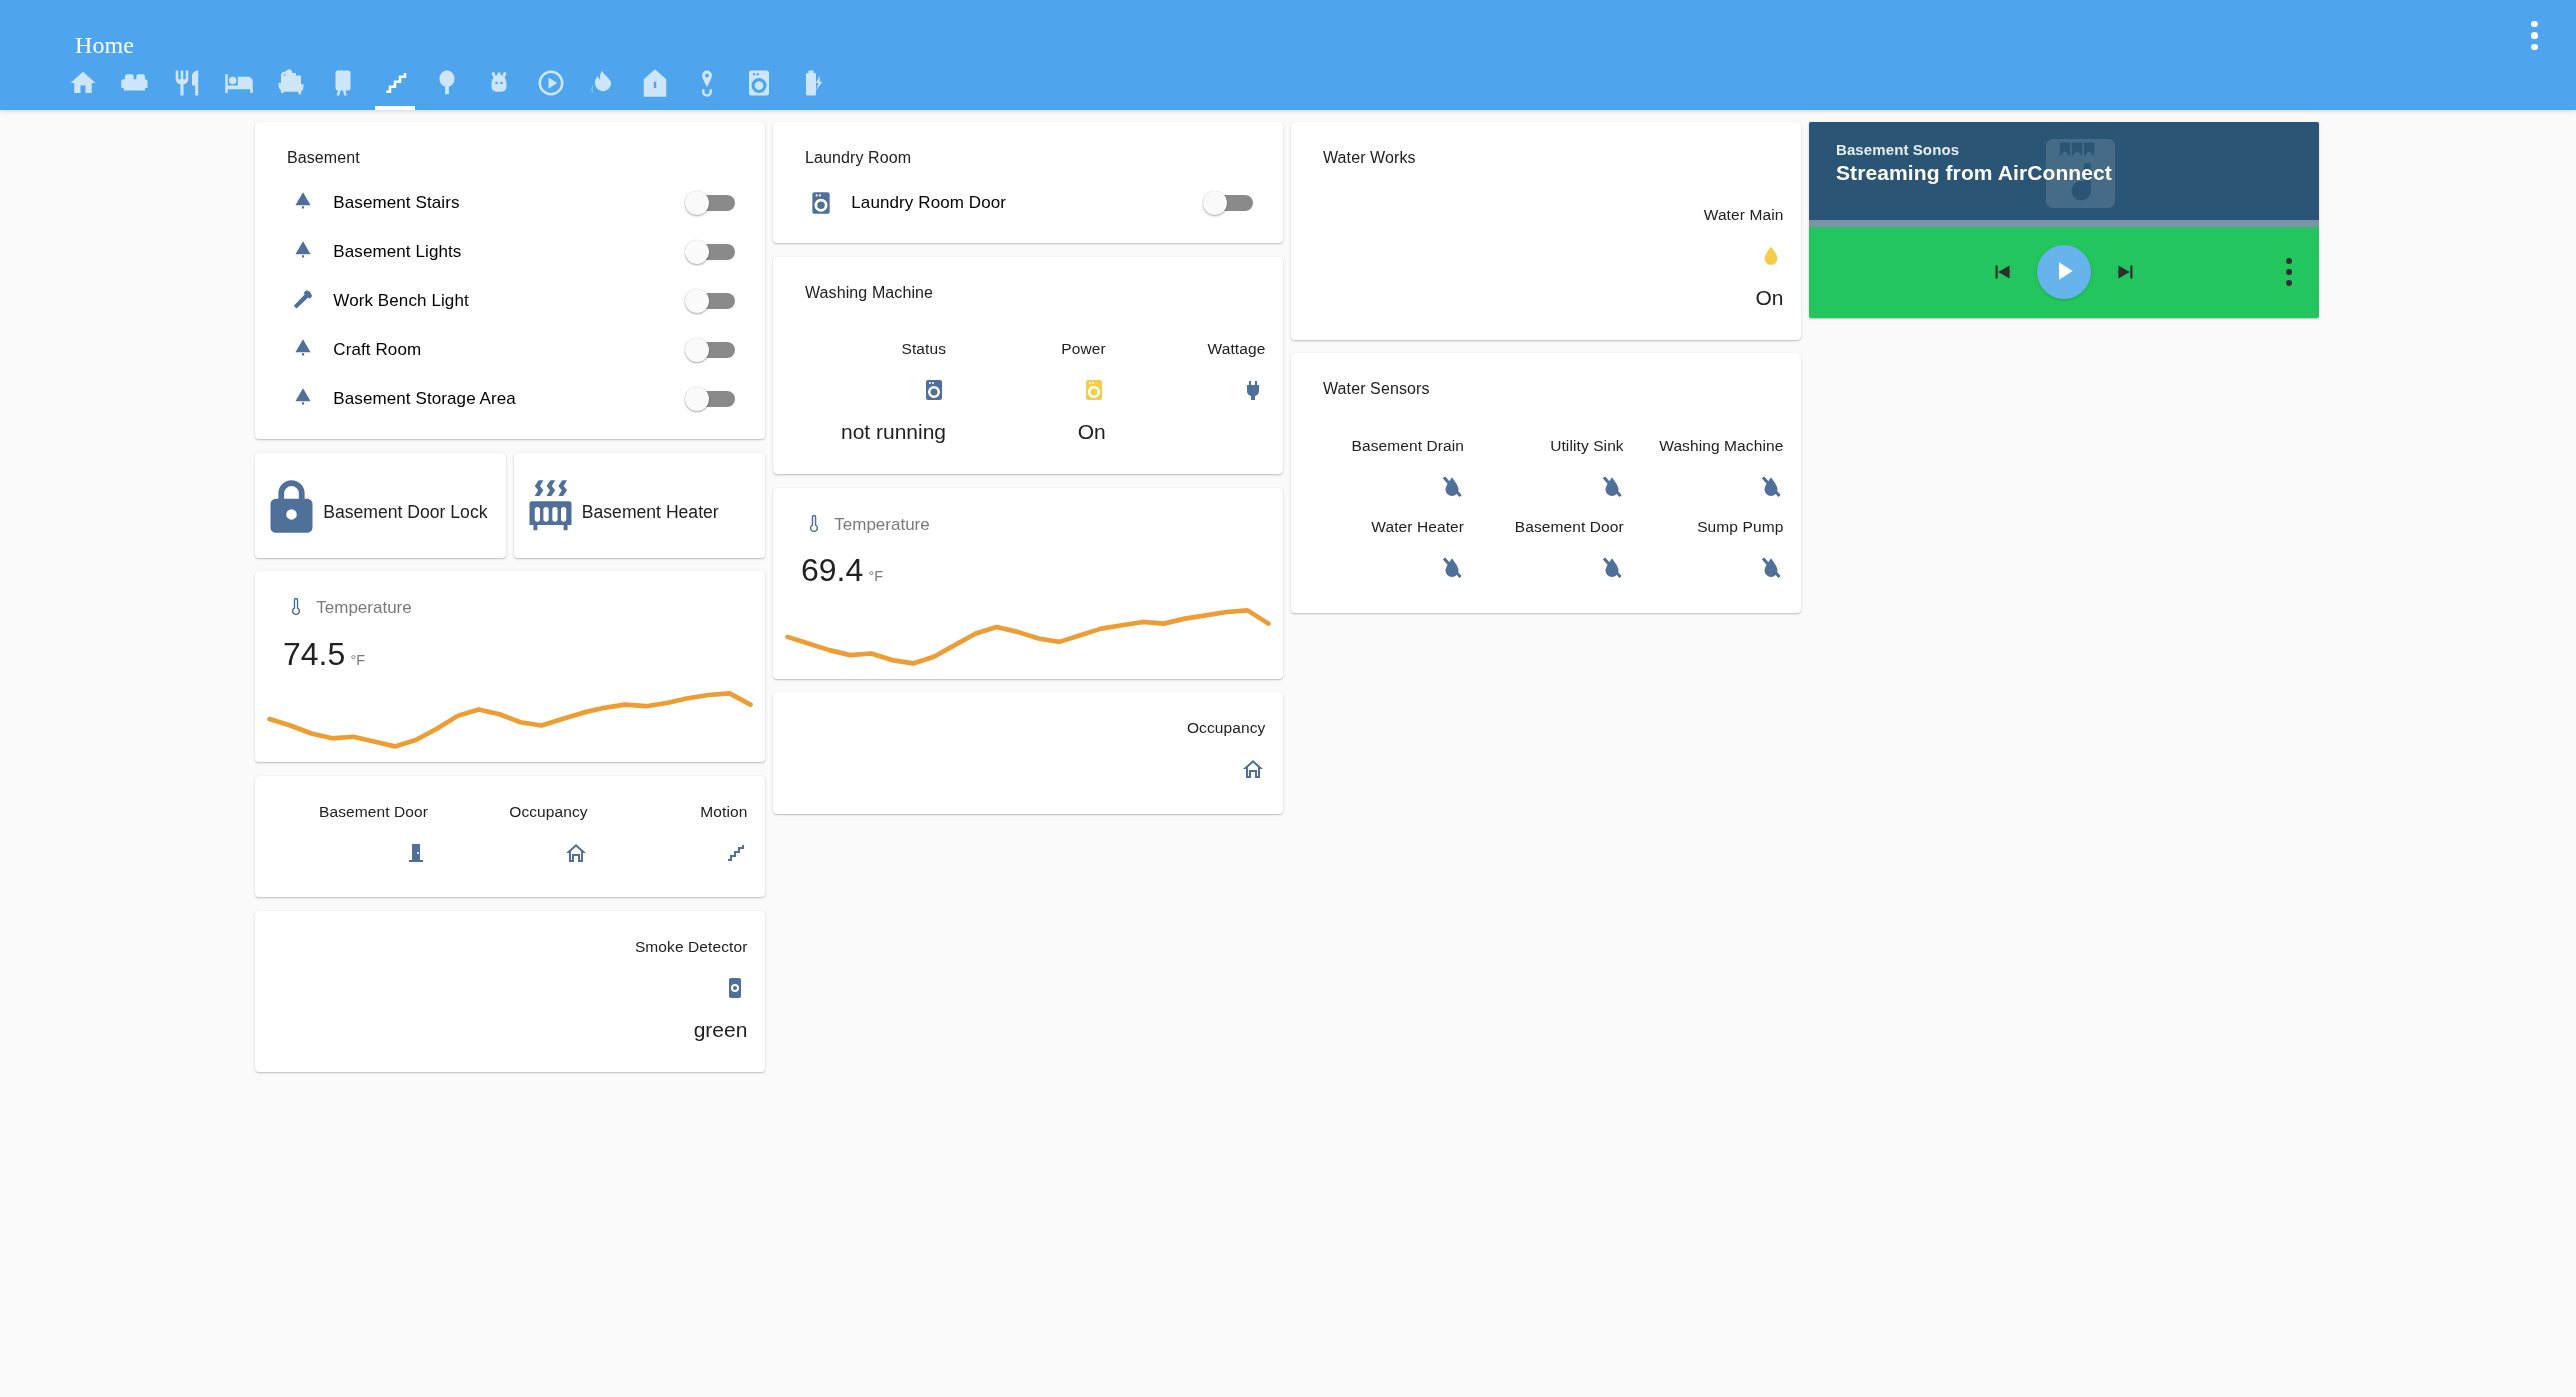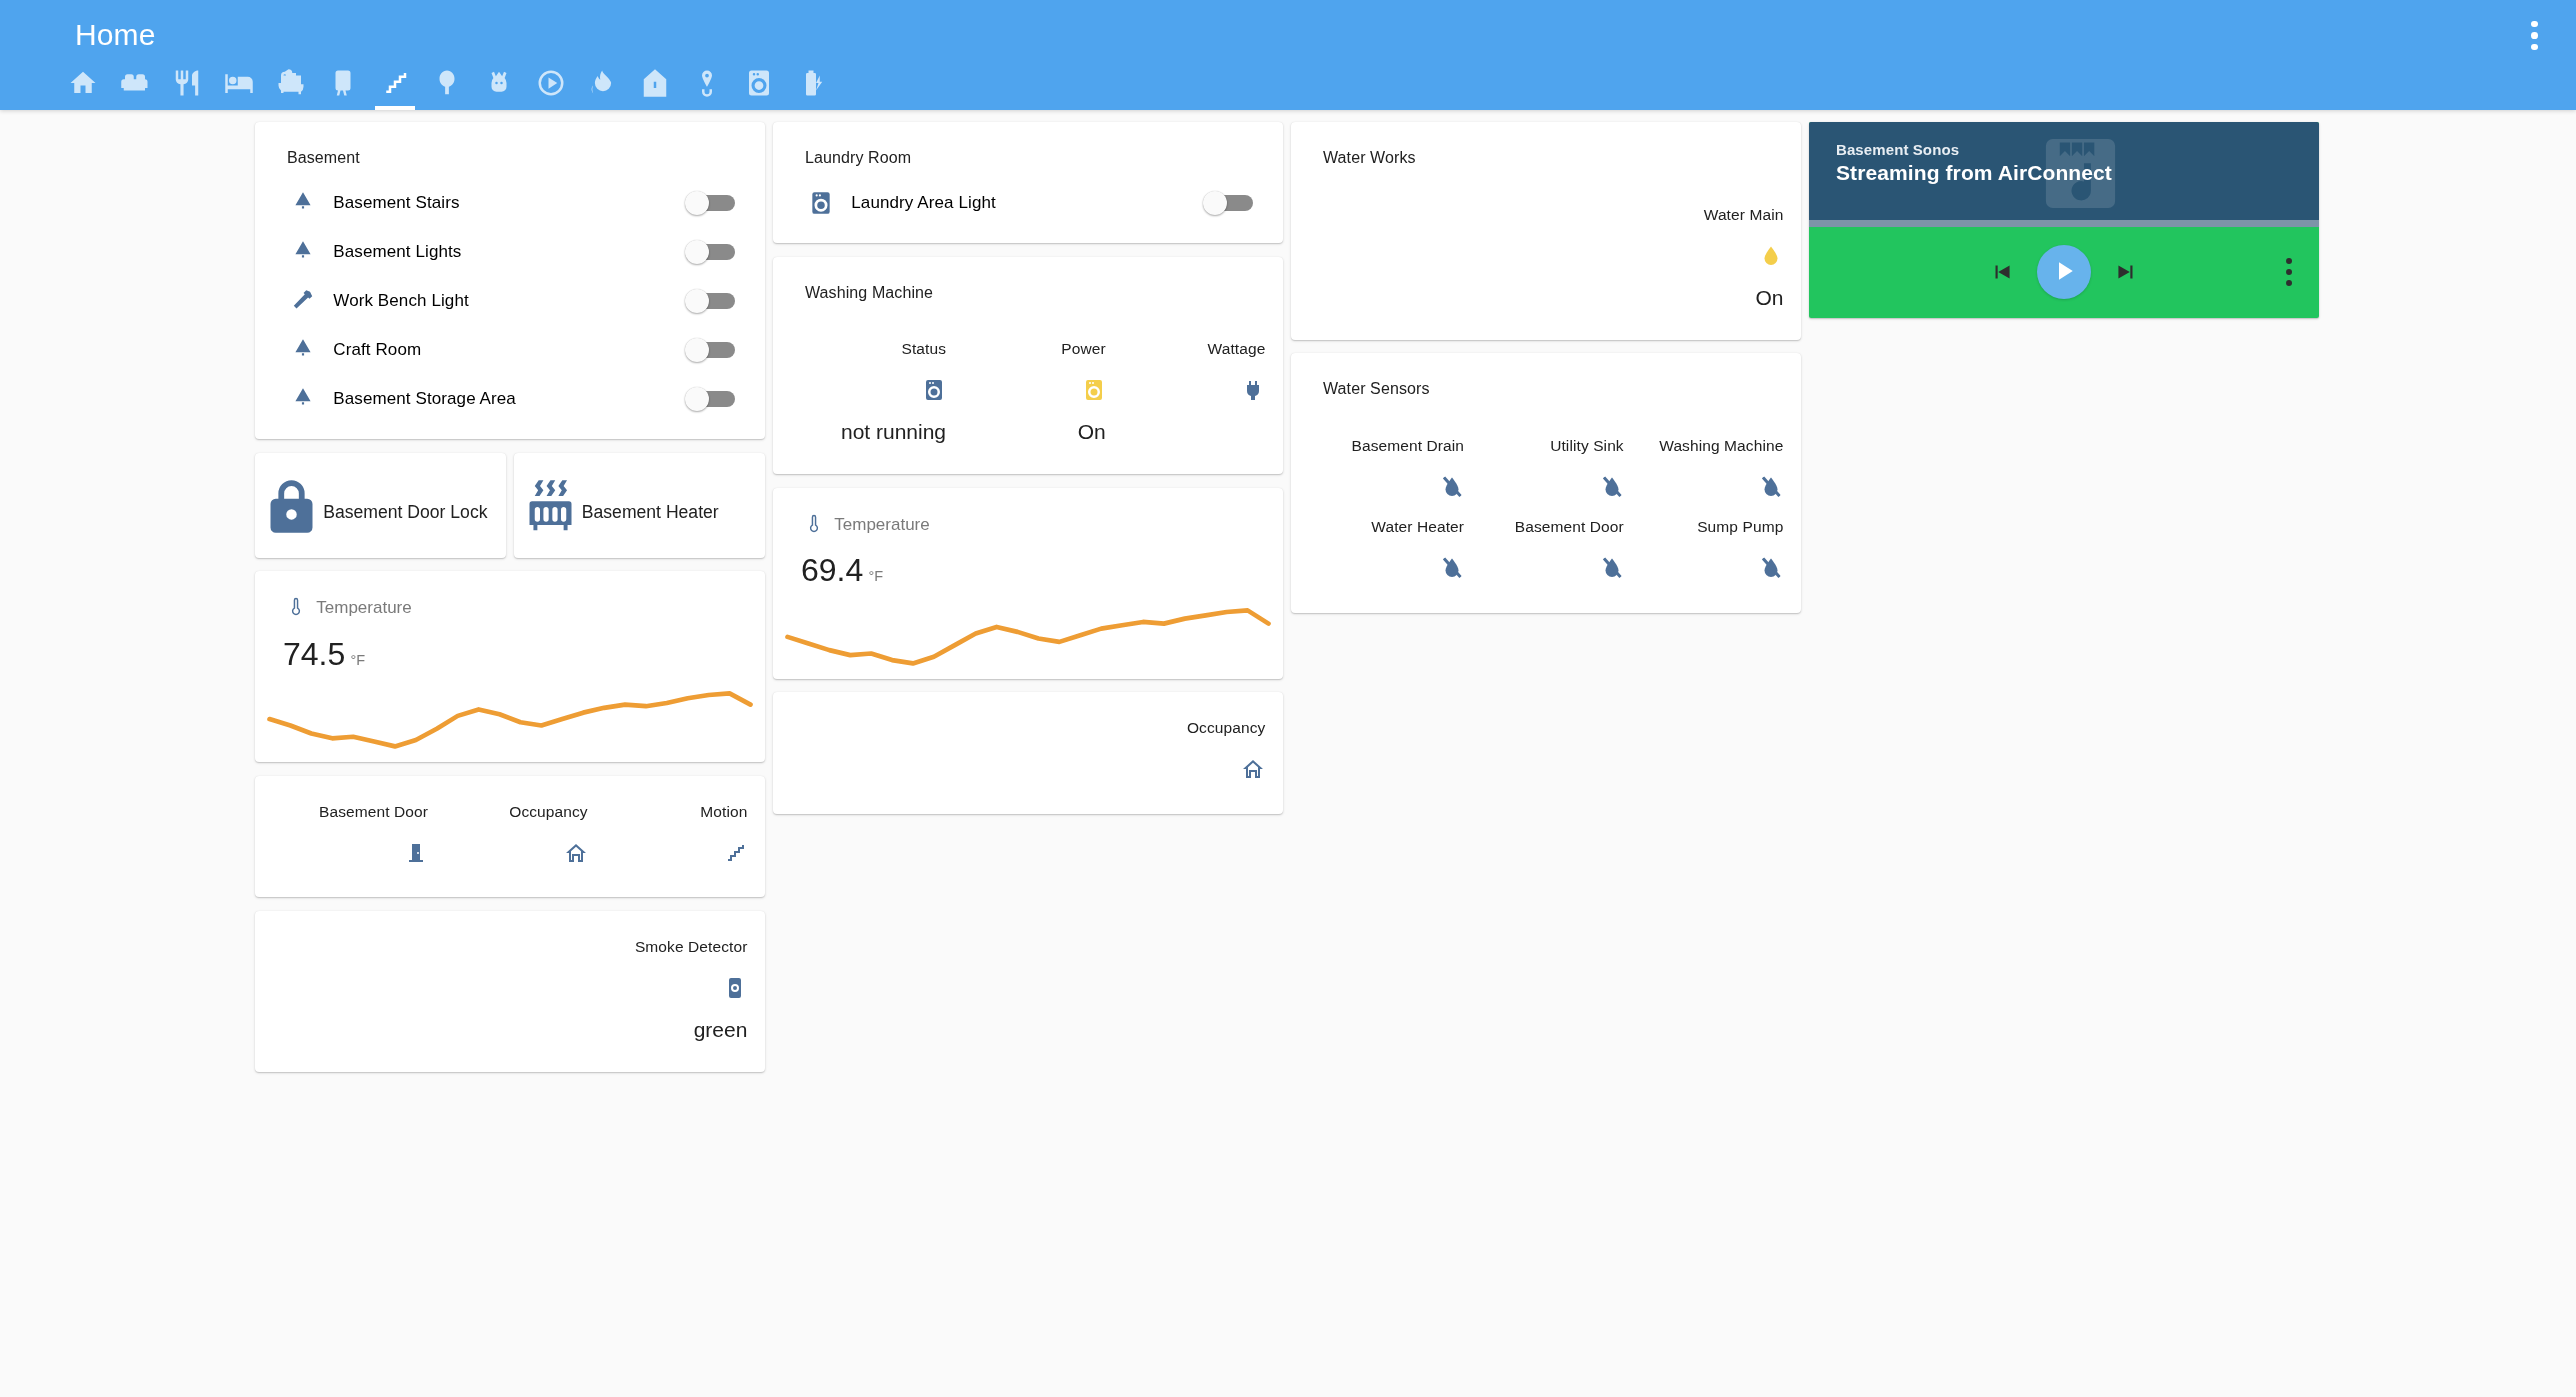--- a/index.html
+++ b/index.html
@@ -11,22 +11,22 @@
   }
 
   
   .appbar {
     position: absolute; top: 0; left: 0;
     width: 2576px; height: 110px;
     background: #4fa4ee;
     box-shadow: 0 1.6px 4.1px rgba(0,0,0,.16);
   }
   .appbar-title {
-    position: absolute; left: 75px; top: 18px;
-    font-size: 30px; color: #ffffff; letter-spacing: 0.1px;
+    position: absolute; left: 75px; top: 32px;
+    font-size: 24px; color: #ffffff; letter-spacing: 0.1px; font-family: Liberation Serif, serif;
   }
   .appbar-overflow {
     position: absolute; right: 27px; top: 15.5px;
     width: 29px; height: 40px;
     display: flex; flex-direction: column;
     align-items: center; justify-content: center; gap: 4.7px;
     cursor: pointer;
   }
   .appbar-overflow i {
     width: 6.7px; height: 6.7px; border-radius: 50%;
@@ -498,21 +498,21 @@
 
     <div class="card">
       <div class="card-title">Laundry Room</div>
       <div class="rows">
         <div class="row">
           <span class="row-icon">
               <svg viewBox="0 0 24 24">
                 <path d="M6 2h12a2 2 0 0 1 2 2v16a2 2 0 0 1-2 2H6a2 2 0 0 1-2-2V4a2 2 0 0 1 2-2m2 2a1 1 0 1 0 0 2 1 1 0 0 0 0-2m3 0a1 1 0 1 0 0 2 1 1 0 0 0 0-2m1 4a6 6 0 1 0 0 12 6 6 0 0 0 0-12m0 2.5a3.5 3.5 0 1 1 0 7 3.5 3.5 0 0 1 0-7"></path>
               </svg>
             </span>
-          <span class="row-name">Laundry Area Light</span>
+          <span class="row-name">Laundry Room Door</span>
           <span class="toggle">
               <i class="track"></i>
               <i class="knob"></i>
             </span>
         </div>
       </div>
     </div>
 
     <div class="card">
       <div class="card-title">Washing Machine</div>

